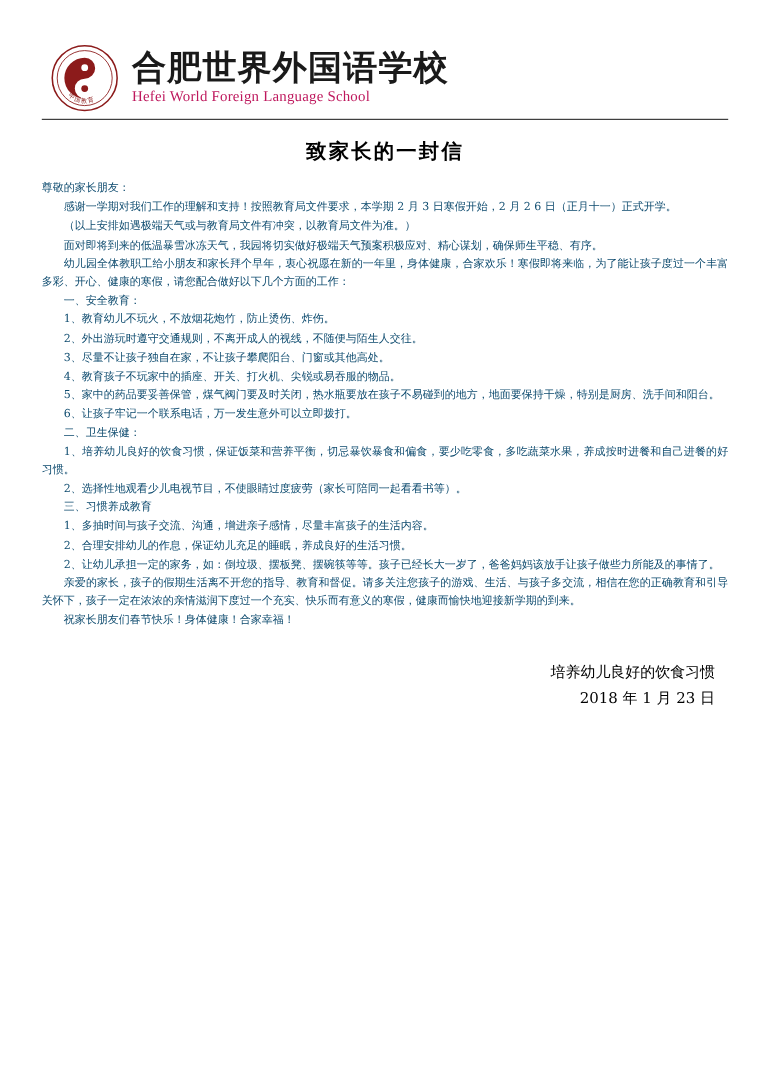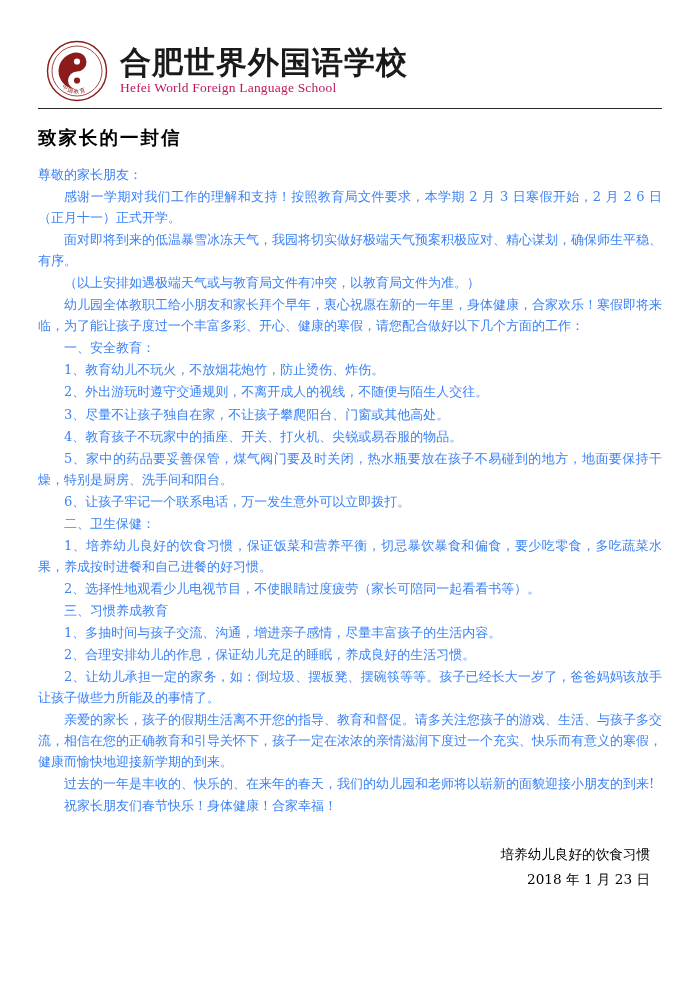--- a/index.html
+++ b/index.html
@@ -61,34 +61,35 @@
   }
   .rule {
     border: none;
     border-top: 1px solid #2b2b2b;
     margin: 4px 0 16px 0;
     height: 0;
   }
 
   
   .doc-title {
+    text-align: center;
     font-family: "DejaVu Serif", "Liberation Serif", serif;
     font-weight: bold;
     font-size: 18.5px;
     letter-spacing: 2px;
     margin: 6px 0 14px 0;
   }
 
   
   .body-text {
     font-family: "DejaVu Serif", "Liberation Serif", serif;
-    font-size: 13px;
+    font-size: 10px;
     line-height: 1.62;
     text-align: justify;
-    color: #3b82f6;
+    color: #0c4a6e;
   }
   .body-text p {
     margin: 0 0 1px 0;
   }
   .p-indent { text-indent: 2em; }
   .p-noindent { text-indent: 0; }
 
   
   .sign-block {
     margin-top: 26px;
@@ -129,39 +130,38 @@
     </div>
   </div>
 
   <hr class="rule">
 
   <div class="doc-title">致家长的一封信</div>
 
   <div class="body-text">
       <p class="p-noindent">尊敬的家长朋友：</p>
       <p class="p-indent">感谢一学期对我们工作的理解和支持！按照教育局文件要求，本学期 2 月 3 日寒假开始，2 月 2 6 日（正月十一）正式开学。</p>
+      <p class="p-indent">（以上安排如遇极端天气或与教育局文件有冲突，以教育局文件为准。）</p>
       <p class="p-indent">面对即将到来的低温暴雪冰冻天气，我园将切实做好极端天气预案积极应对、精心谋划，确保师生平稳、有序。</p>
-      <p class="p-indent">（以上安排如遇极端天气或与教育局文件有冲突，以教育局文件为准。）</p>
       <p class="p-indent">幼儿园全体教职工给小朋友和家长拜个早年，衷心祝愿在新的一年里，身体健康，合家欢乐！寒假即将来临，为了能让孩子度过一个丰富多彩、开心、健康的寒假，请您配合做好以下几个方面的工作：</p>
       <p class="p-indent">一、安全教育：</p>
       <p class="p-indent">1、教育幼儿不玩火，不放烟花炮竹，防止烫伤、炸伤。</p>
       <p class="p-indent">2、外出游玩时遵守交通规则，不离开成人的视线，不随便与陌生人交往。</p>
       <p class="p-indent">3、尽量不让孩子独自在家，不让孩子攀爬阳台、门窗或其他高处。</p>
       <p class="p-indent">4、教育孩子不玩家中的插座、开关、打火机、尖锐或易吞服的物品。</p>
       <p class="p-indent">5、家中的药品要妥善保管，煤气阀门要及时关闭，热水瓶要放在孩子不易碰到的地方，地面要保持干燥，特别是厨房、洗手间和阳台。</p>
       <p class="p-indent">6、让孩子牢记一个联系电话，万一发生意外可以立即拨打。</p>
       <p class="p-indent">二、卫生保健：</p>
       <p class="p-indent">1、培养幼儿良好的饮食习惯，保证饭菜和营养平衡，切忌暴饮暴食和偏食，要少吃零食，多吃蔬菜水果，养成按时进餐和自己进餐的好习惯。</p>
       <p class="p-indent">2、选择性地观看少儿电视节目，不使眼睛过度疲劳（家长可陪同一起看看书等）。</p>
       <p class="p-indent">三、习惯养成教育</p>
       <p class="p-indent">1、多抽时间与孩子交流、沟通，增进亲子感情，尽量丰富孩子的生活内容。</p>
       <p class="p-indent">2、合理安排幼儿的作息，保证幼儿充足的睡眠，养成良好的生活习惯。</p>
       <p class="p-indent">2、让幼儿承担一定的家务，如：倒垃圾、摆板凳、摆碗筷等等。孩子已经长大一岁了，爸爸妈妈该放手让孩子做些力所能及的事情了。</p>
       <p class="p-indent">亲爱的家长，孩子的假期生活离不开您的指导、教育和督促。请多关注您孩子的游戏、生活、与孩子多交流，相信在您的正确教育和引导关怀下，孩子一定在浓浓的亲情滋润下度过一个充实、快乐而有意义的寒假，健康而愉快地迎接新学期的到来。</p>
-      <p class="p-indent">过去的一年是丰收的、快乐的、在来年的春天，我们的幼儿园和老师将以崭新的面貌迎接小朋友的到来!</p>
       <p class="p-indent">祝家长朋友们春节快乐！身体健康！合家幸福！</p>
     </div>
 
   <div class="sign-block">
     <div>培养幼儿良好的饮食习惯</div>
     <div>2018 年 1 月 23 日</div>
   </div>
 
 </div>
 

